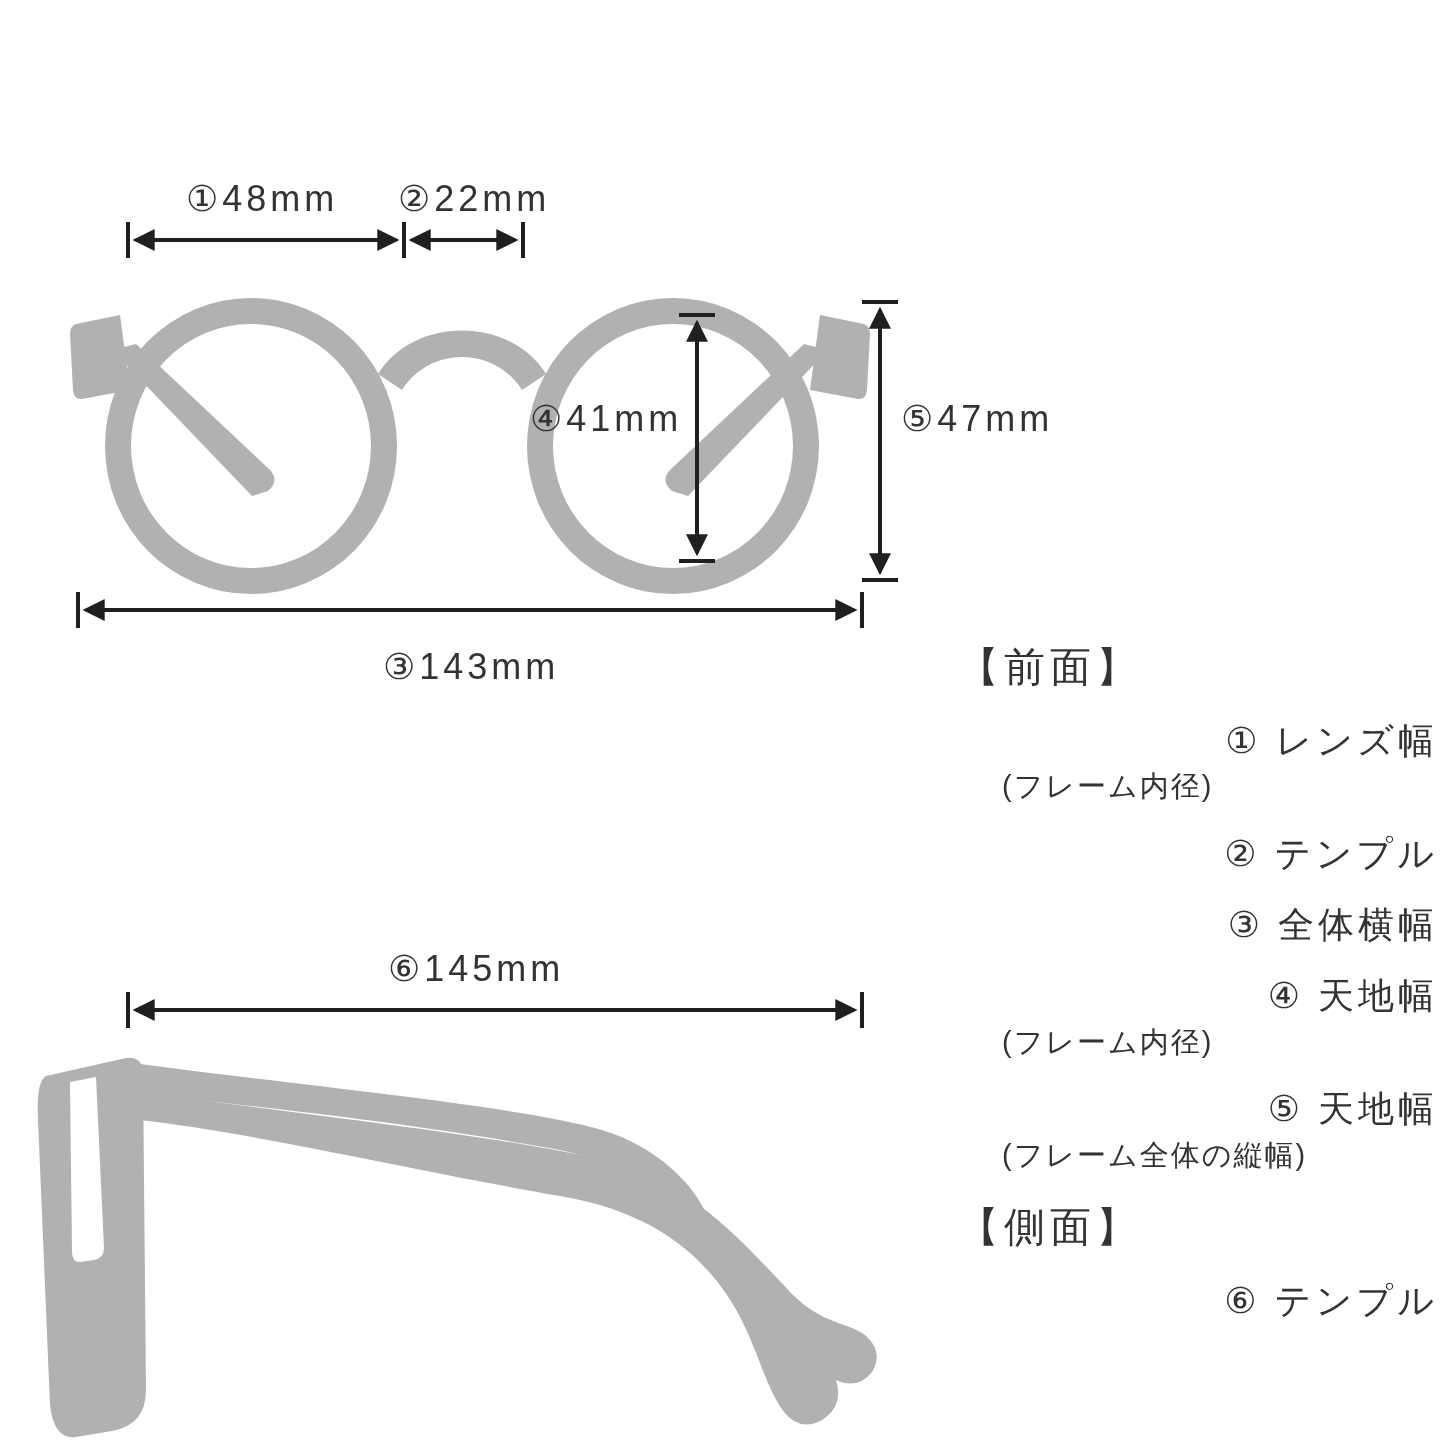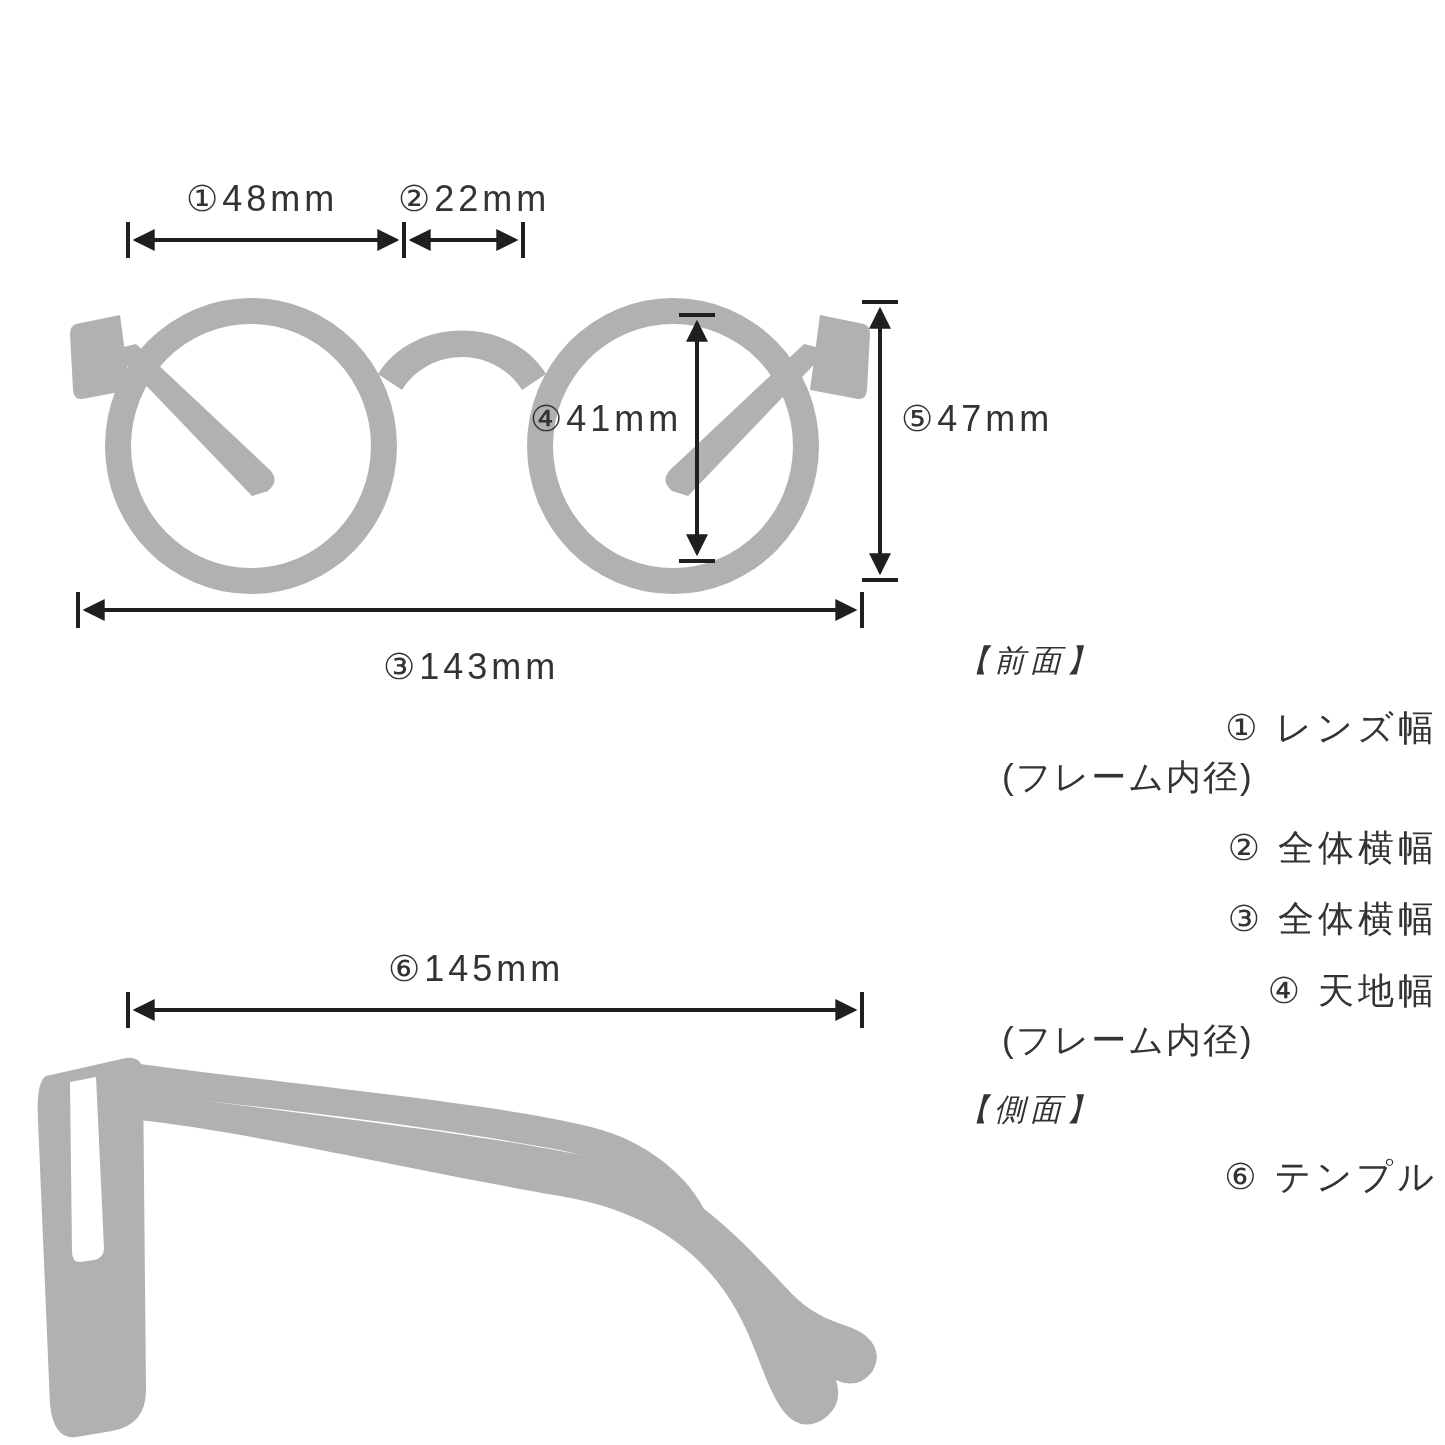--- a/index.html
+++ b/index.html
@@ -32,40 +32,39 @@
     fill: #333333;
   }
   .legend {
     position: absolute;
     left: 958px;
     top: 640px;
     width: 480px;
     color: #333333;
   }
   .legend-heading {
-    font-size: 31px;
+    font-size: 41px;
     font-weight: 500;
     letter-spacing: 5px;
     margin: 0 0 24px 0;
-    font-style: italic;
   }
   .legend-heading.side {
   }
   .legend-item {
     margin-bottom: 28px;
   }
   .legend-label {
     font-size: 36px;
     font-weight: 500;
     letter-spacing: 4px;
     line-height: 1.2;
     text-align: right;
   }
   .legend-note {
-    font-size: 35px;
+    font-size: 29px;
     letter-spacing: 2px;
     margin-left: 44px;
     margin-top: 7px;
     line-height: 1.2;
   }
   .legend-note:empty { display: none; }
 </style>
 </head>
 <body>
 
@@ -155,33 +154,37 @@
 
   <div class="legend">
     <div class="legend-heading">【前面】</div>
 
     <div class="legend-item">
       <div class="legend-label">① レンズ幅</div>
       <div class="legend-note">(フレーム内径)</div>
     </div>
 
     <div class="legend-item">
-      <div class="legend-label">② 全体横幅</div>
+      <div class="legend-label">② テンプル</div>
 
     </div>
 
     <div class="legend-item">
       <div class="legend-label">③ 全体横幅</div>
     </div>
 
     <div class="legend-item">
       <div class="legend-label">④ 天地幅</div>
       <div class="legend-note">(フレーム内径)</div>
     </div>
 
+    <div class="legend-item">
+      <div class="legend-label">⑤ 天地幅</div>
+      <div class="legend-note">(フレーム全体の縦幅)</div>
+    </div>
 
     <div class="legend-heading side">【側面】</div>
 
     <div class="legend-item">
       <div class="legend-label">⑥ テンプル</div>
     </div>
   </div>
 
 </div>
 

